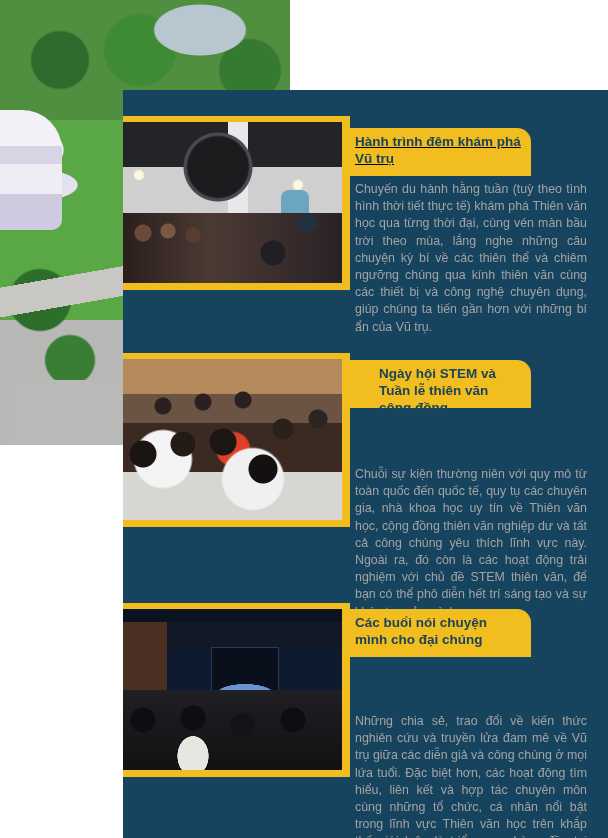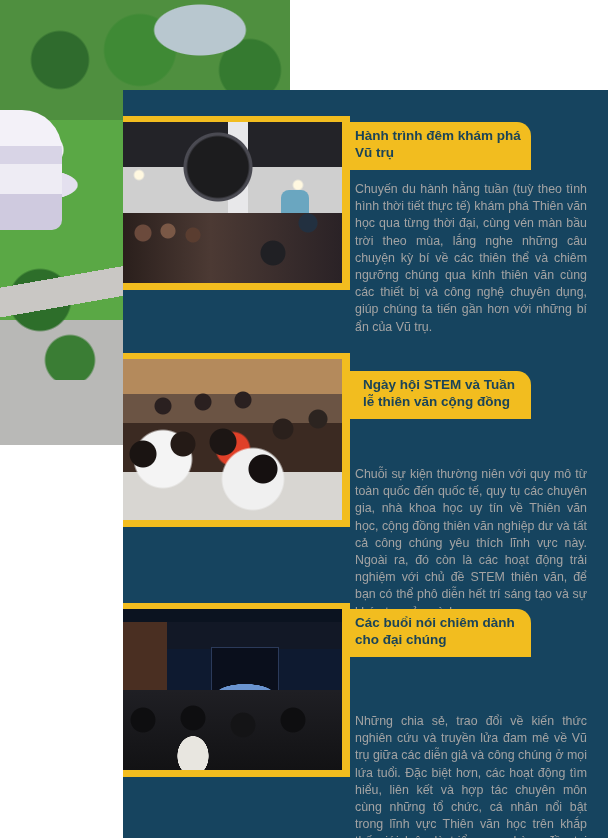--- a/index.html
+++ b/index.html
@@ -147,48 +147,48 @@
   <div class="card" style="top:26px;">
     <div class="frame">
       <div class="photo">
         <div class="scene scene-1">
           <div class="guide"></div>
           <div class="screen"></div>
           <div class="crowd"></div>
         </div>
       </div>
     </div>
-    <div class="tab" style="top:6px;">
+    <div class="tab" style="top:12px;text-decoration:underline;">
       <div class="tab-title">Hành trình đêm khám phá Vũ trụ</div>
     </div>
     <div class="desc" style="top:65px;">Chuyến du hành hằng tuần (tuỳ theo tình hình thời tiết thực tế) khám phá Thiên văn học qua từng thời đại, cùng vén màn bầu trời theo mùa, lắng nghe những câu chuyện kỳ bí về các thiên thể và chiêm ngưỡng chúng qua kính thiên văn cùng các thiết bị và công nghệ chuyên dụng, giúp chúng ta tiến gần hơn với những bí ẩn của Vũ trụ.</div>
   </div>
 
   <div class="card" style="top:263px;">
     <div class="frame">
       <div class="photo">
         <div class="scene scene-2">
           <div class="heads"></div>
         </div>
       </div>
     </div>
-    <div class="tab" style="top:18px; padding-left:20px;">
+    <div class="tab" style="top:7px; padding-left:36px;">
       <div class="tab-title">Ngày hội STEM và Tuần lễ thiên văn cộng đồng</div>
     </div>
     <div class="desc" style="top:85px;margin-top:28px;">Chuỗi sự kiện thường niên với quy mô từ toàn quốc đến quốc tế, quy tụ các chuyên gia, nhà khoa học uy tín về Thiên văn học, cộng đồng thiên văn nghiệp dư và tất cả công chúng yêu thích lĩnh vực này. Ngoài ra, đó còn là các hoạt động trải nghiệm với chủ đề STEM thiên văn, để bạn có thể phô diễn hết trí sáng tạo và sự khéo tay của mình.</div>
   </div>
 
   <div class="card" style="top:513px;">
     <div class="frame">
       <div class="photo">
         <div class="scene scene-3">
           <div class="stage-screen"></div>
           <div class="audience"></div>
         </div>
       </div>
     </div>
     <div class="tab" style="top:6px;">
-      <div class="tab-title">Các buổi nói chiêm dành cho đại chúng</div>
+      <div class="tab-title">Các buổi nói chuyện mình cho đại chúng</div>
     </div>
     <div class="desc" style="top:65px;margin-top:45px;">Những chia sẻ, trao đổi về kiến thức nghiên cứu và truyền lửa đam mê về Vũ trụ giữa các diễn giả và công chúng ở mọi lứa tuổi. Đặc biệt hơn, các hoạt động tìm hiểu, liên kết và hợp tác chuyên môn cùng những tổ chức, cá nhân nổi bật trong lĩnh vực Thiên văn học trên khắp thế giới luôn là triển vọng hàng đầu tại Trung tâm.</div>
   </div>
 
 </div>
 
 </body></html>

